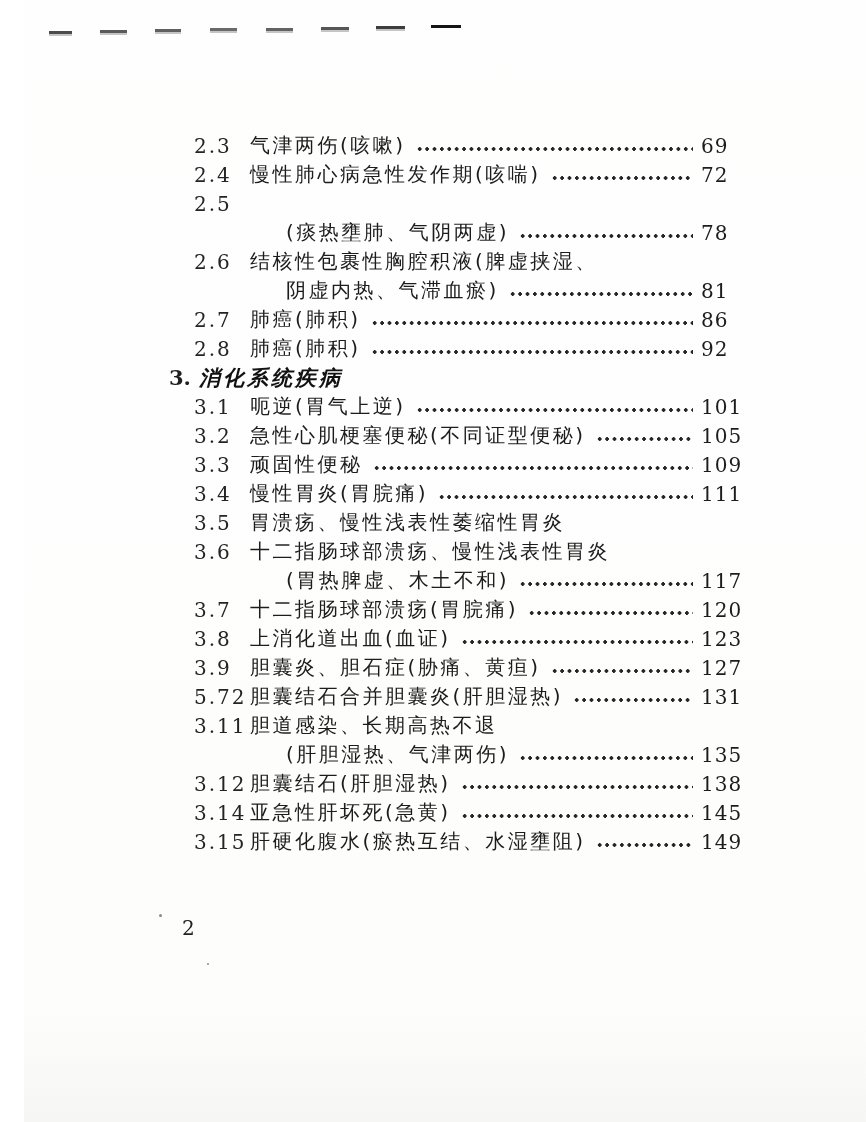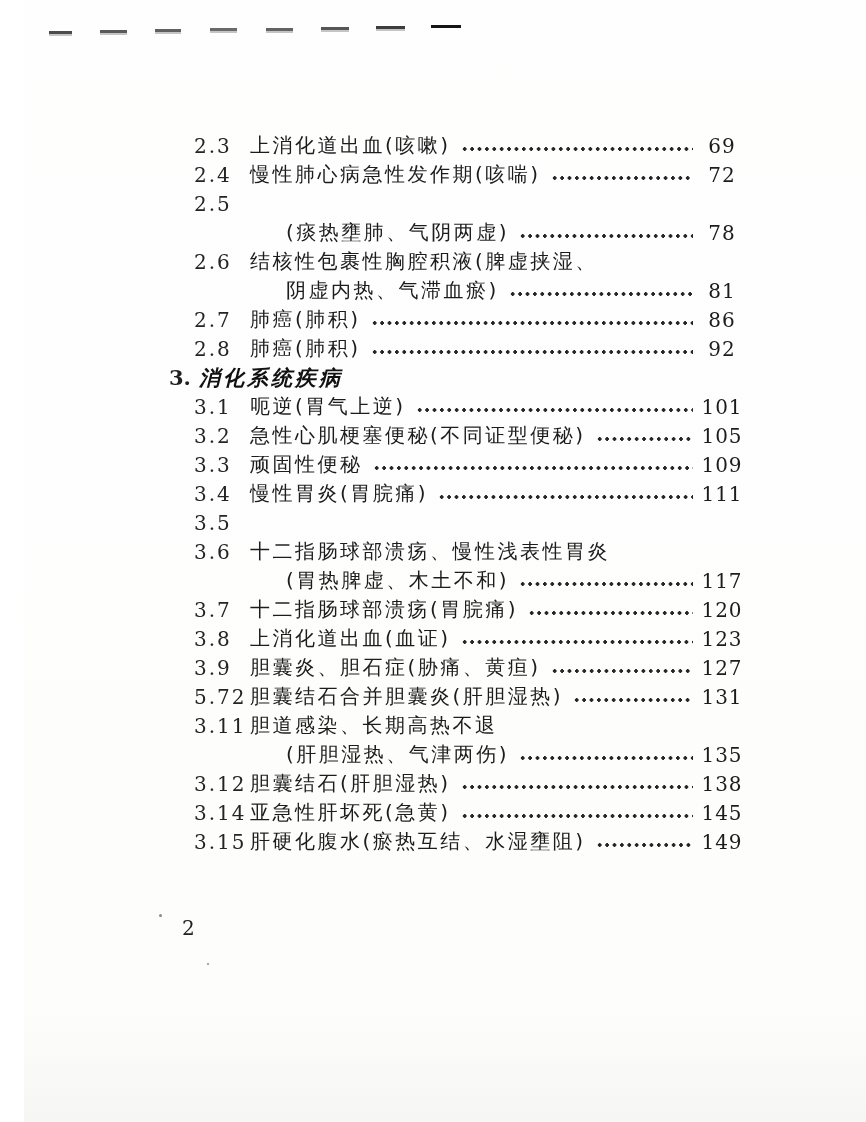--- a/index.html
+++ b/index.html
@@ -36,21 +36,21 @@
   }
   .row .title{letter-spacing:2.5px;flex:none;color:#1c1c1c;}
   .row .indent{width:117px;flex:none;}
   .leader{
     flex:1 1 auto;height:6px;margin:0 8px 0 10px;align-self:center;transform:translateY(3px);
     background-image:radial-gradient(circle,#262626 1.6px,rgba(0,0,0,0) 1.9px);
     background-size:7.4px 6px;background-repeat:repeat-x;background-position:left center;
   }
   .pg{
     font-family:"DejaVu Serif","Liberation Serif",serif;
-    min-width:42px;text-align:center;flex:none;letter-spacing:1px;color:#1c1c1c;
+    min-width:42px;text-align:left;flex:none;letter-spacing:1px;color:#1c1c1c;
   }
   .section-row{font-weight:700;font-size:21px;}
   .section-row .snum{
     font-family:"DejaVu Serif","Liberation Serif",serif;
     min-width:30px;flex:none;font-weight:700;
   }
   .section-row .stitle{letter-spacing:3px;flex:none;color:#111;font-style:italic;}
   .footer-pagenum{
     position:absolute;left:158px;top:916px;
     font-family:"DejaVu Serif","Liberation Serif",serif;
@@ -69,21 +69,21 @@
     <i class="dash d4"></i>
     <i class="dash d5"></i>
     <i class="dash d6"></i>
     <i class="dash d7"></i>
     <i class="dash d8"></i>
   </div>
 
   <div class="toc">
       <div class="row entry">
         <span class="num">2.3</span>
-        <span class="title">上消化道出血(咳嗽)</span>
+        <span class="title">气津两伤(咳嗽)</span>
         <span class="leader"></span>
         <span class="pg">69</span>
       </div>
       <div class="row entry">
         <span class="num">2.4</span>
         <span class="title">慢性肺心病急性发作期(咳喘)</span>
         <span class="leader"></span>
         <span class="pg">72</span>
       </div>
       <div class="row entry">
@@ -140,20 +140,21 @@
         <span class="pg">109</span>
       </div>
       <div class="row entry">
         <span class="num">3.4</span>
         <span class="title">慢性胃炎(胃脘痛)</span>
         <span class="leader"></span>
         <span class="pg">111</span>
       </div>
       <div class="row entry">
         <span class="num">3.5</span>
+        <span class="title">胃溃疡、慢性浅表性萎缩性胃炎</span>
       </div>
       <div class="row entry">
         <span class="num">3.6</span>
         <span class="title">十二指肠球部溃疡、慢性浅表性胃炎</span>
       </div>
       <div class="row entry-cont">
         <span class="indent"></span>
         <span class="title">(胃热脾虚、木土不和)</span>
         <span class="leader"></span>
         <span class="pg">117</span>

